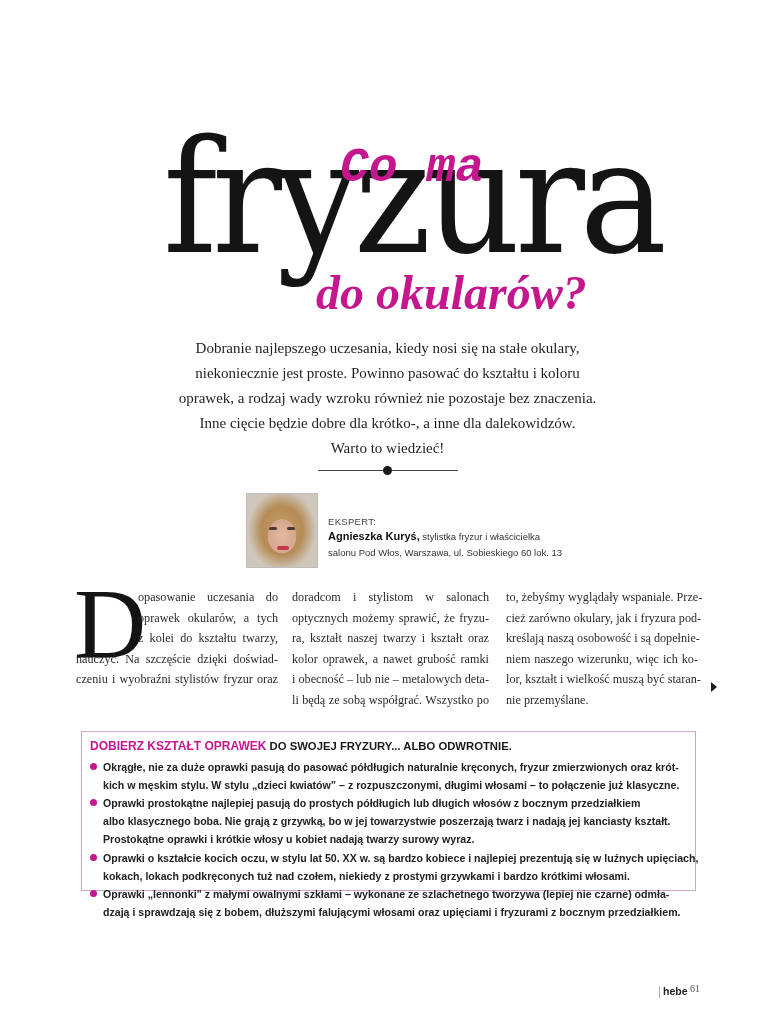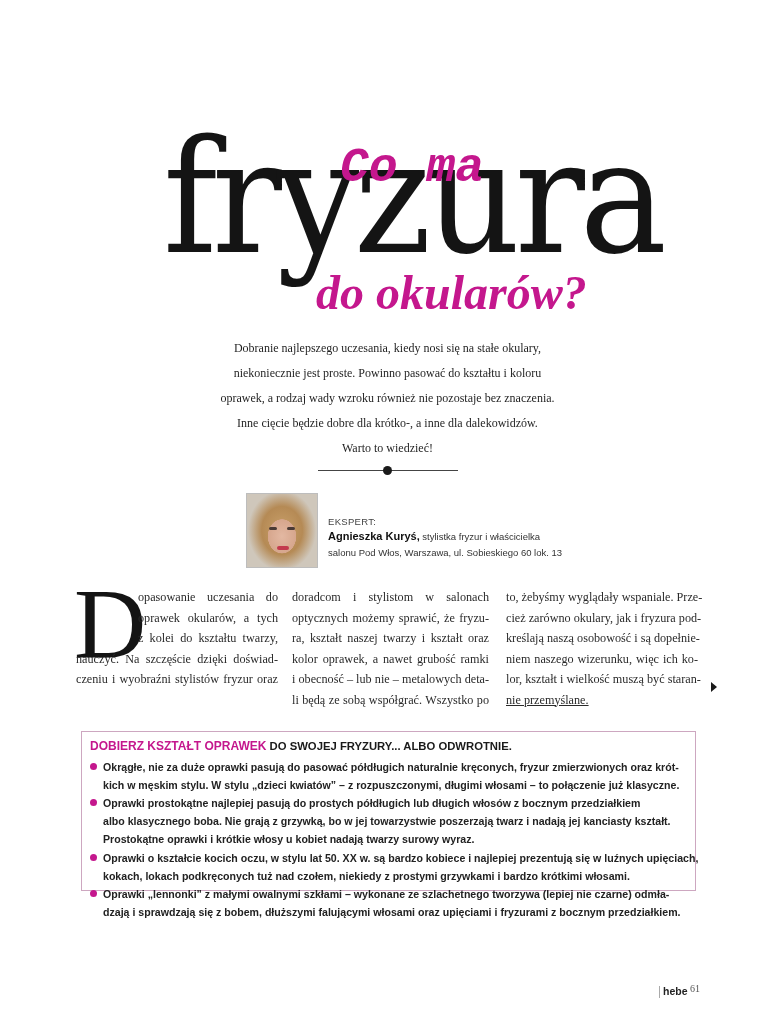--- a/index.html
+++ b/index.html
@@ -19,21 +19,21 @@
   }
   .title-bottom {
     position: absolute; left: 296px; top: 268px;
     font-family: "Liberation Serif", serif; font-style: italic; font-weight: bold;
     font-size: 48px; line-height: 50px; color: #c4178d; margin-left: 20px;
   }
 
   .lead {
     position: absolute; left: 120px; top: 336px; width: 535px;
     text-align: center;
-    font-family: "Liberation Serif", serif; font-size: 12px; line-height: 25px;
+    font-family: "Liberation Serif", serif; font-size: 15px; line-height: 25px;
     color: #1f1f1f;
   }
   .divider { position: absolute; left: 318px; top: 470px; width: 140px; height: 1px; background: #444; }
   .divider-dot { position: absolute; left: 383px; top: 466px; width: 9px; height: 9px; border-radius: 50%; background: #1a1a1a; }
 
   .expert-photo {
     position: absolute; left: 246px; top: 493px; width: 70px; height: 73px;
     background:
       radial-gradient(ellipse 20px 24px at 50% 58%, #e3b8a2 0%, #d6a68d 70%, rgba(0,0,0,0) 72%),
       radial-gradient(ellipse 34px 40px at 50% 50%, #c9a06a 0%, #b58a55 60%, #cfc7bb 100%);
@@ -56,21 +56,21 @@
     position: absolute; left: 328px; top: 547px;
     font-family: "Liberation Sans", sans-serif; font-size: 9.5px; color: #333;
   }
 
   .col {
     position: absolute; top: 587px;
     font-family: "Liberation Serif", serif; font-size: 12.2px; line-height: 20.5px; color: #2a2a2a;
     text-align: justify;
   }
   .col .ln { display: block; white-space: nowrap; text-align: justify; text-align-last: justify; }
-  .col .ln.last { text-align-last: left; text-decoration: underline; }
+  .col .ln.last { text-align-last: left; }
   .col1 { left: 76px; width: 202px; }
   .col2 { left: 292px; width: 197px; }
   .col3 { left: 506px; width: 192px; }
   .dropcap {
     position: absolute; left: 74px; top: 583px;
     font-family: "Liberation Serif", serif; font-size: 100px; line-height: 82px; color: #141414;
   }
   .col1 .indent { padding-left: 62px; }
 
   .arrow-icon { position: absolute; left: 711px; top: 682px; width: 0; height: 0;

